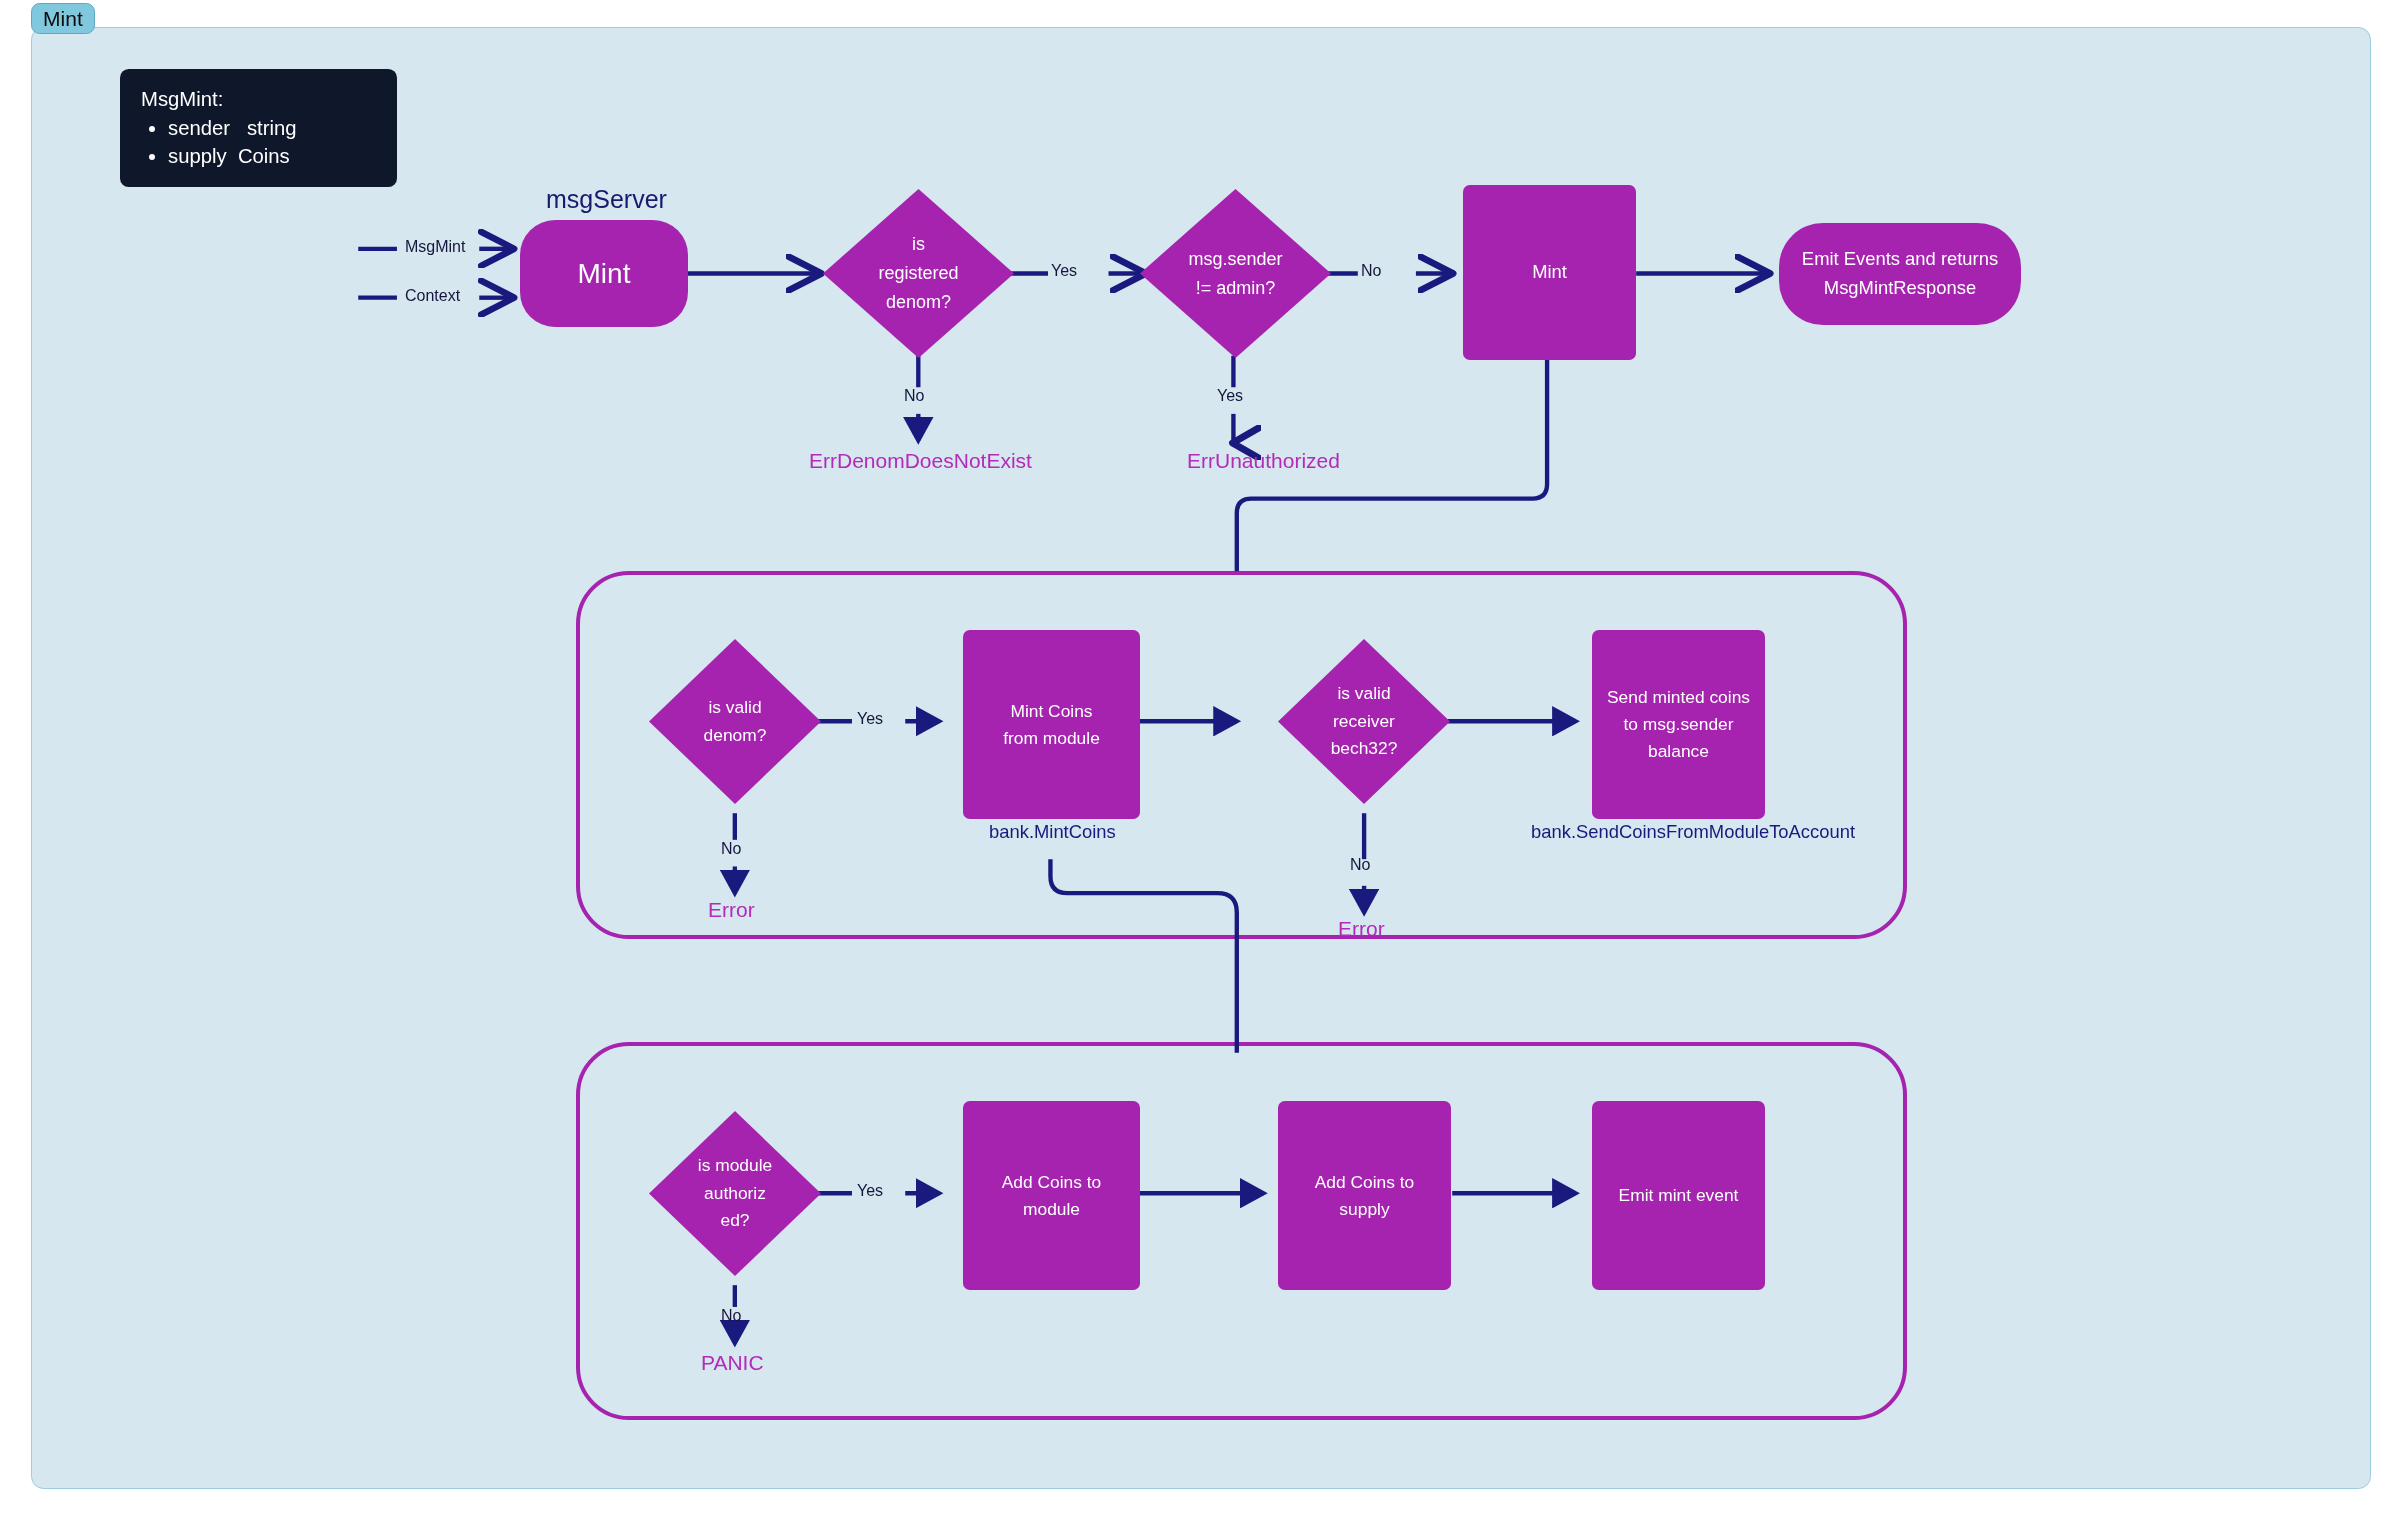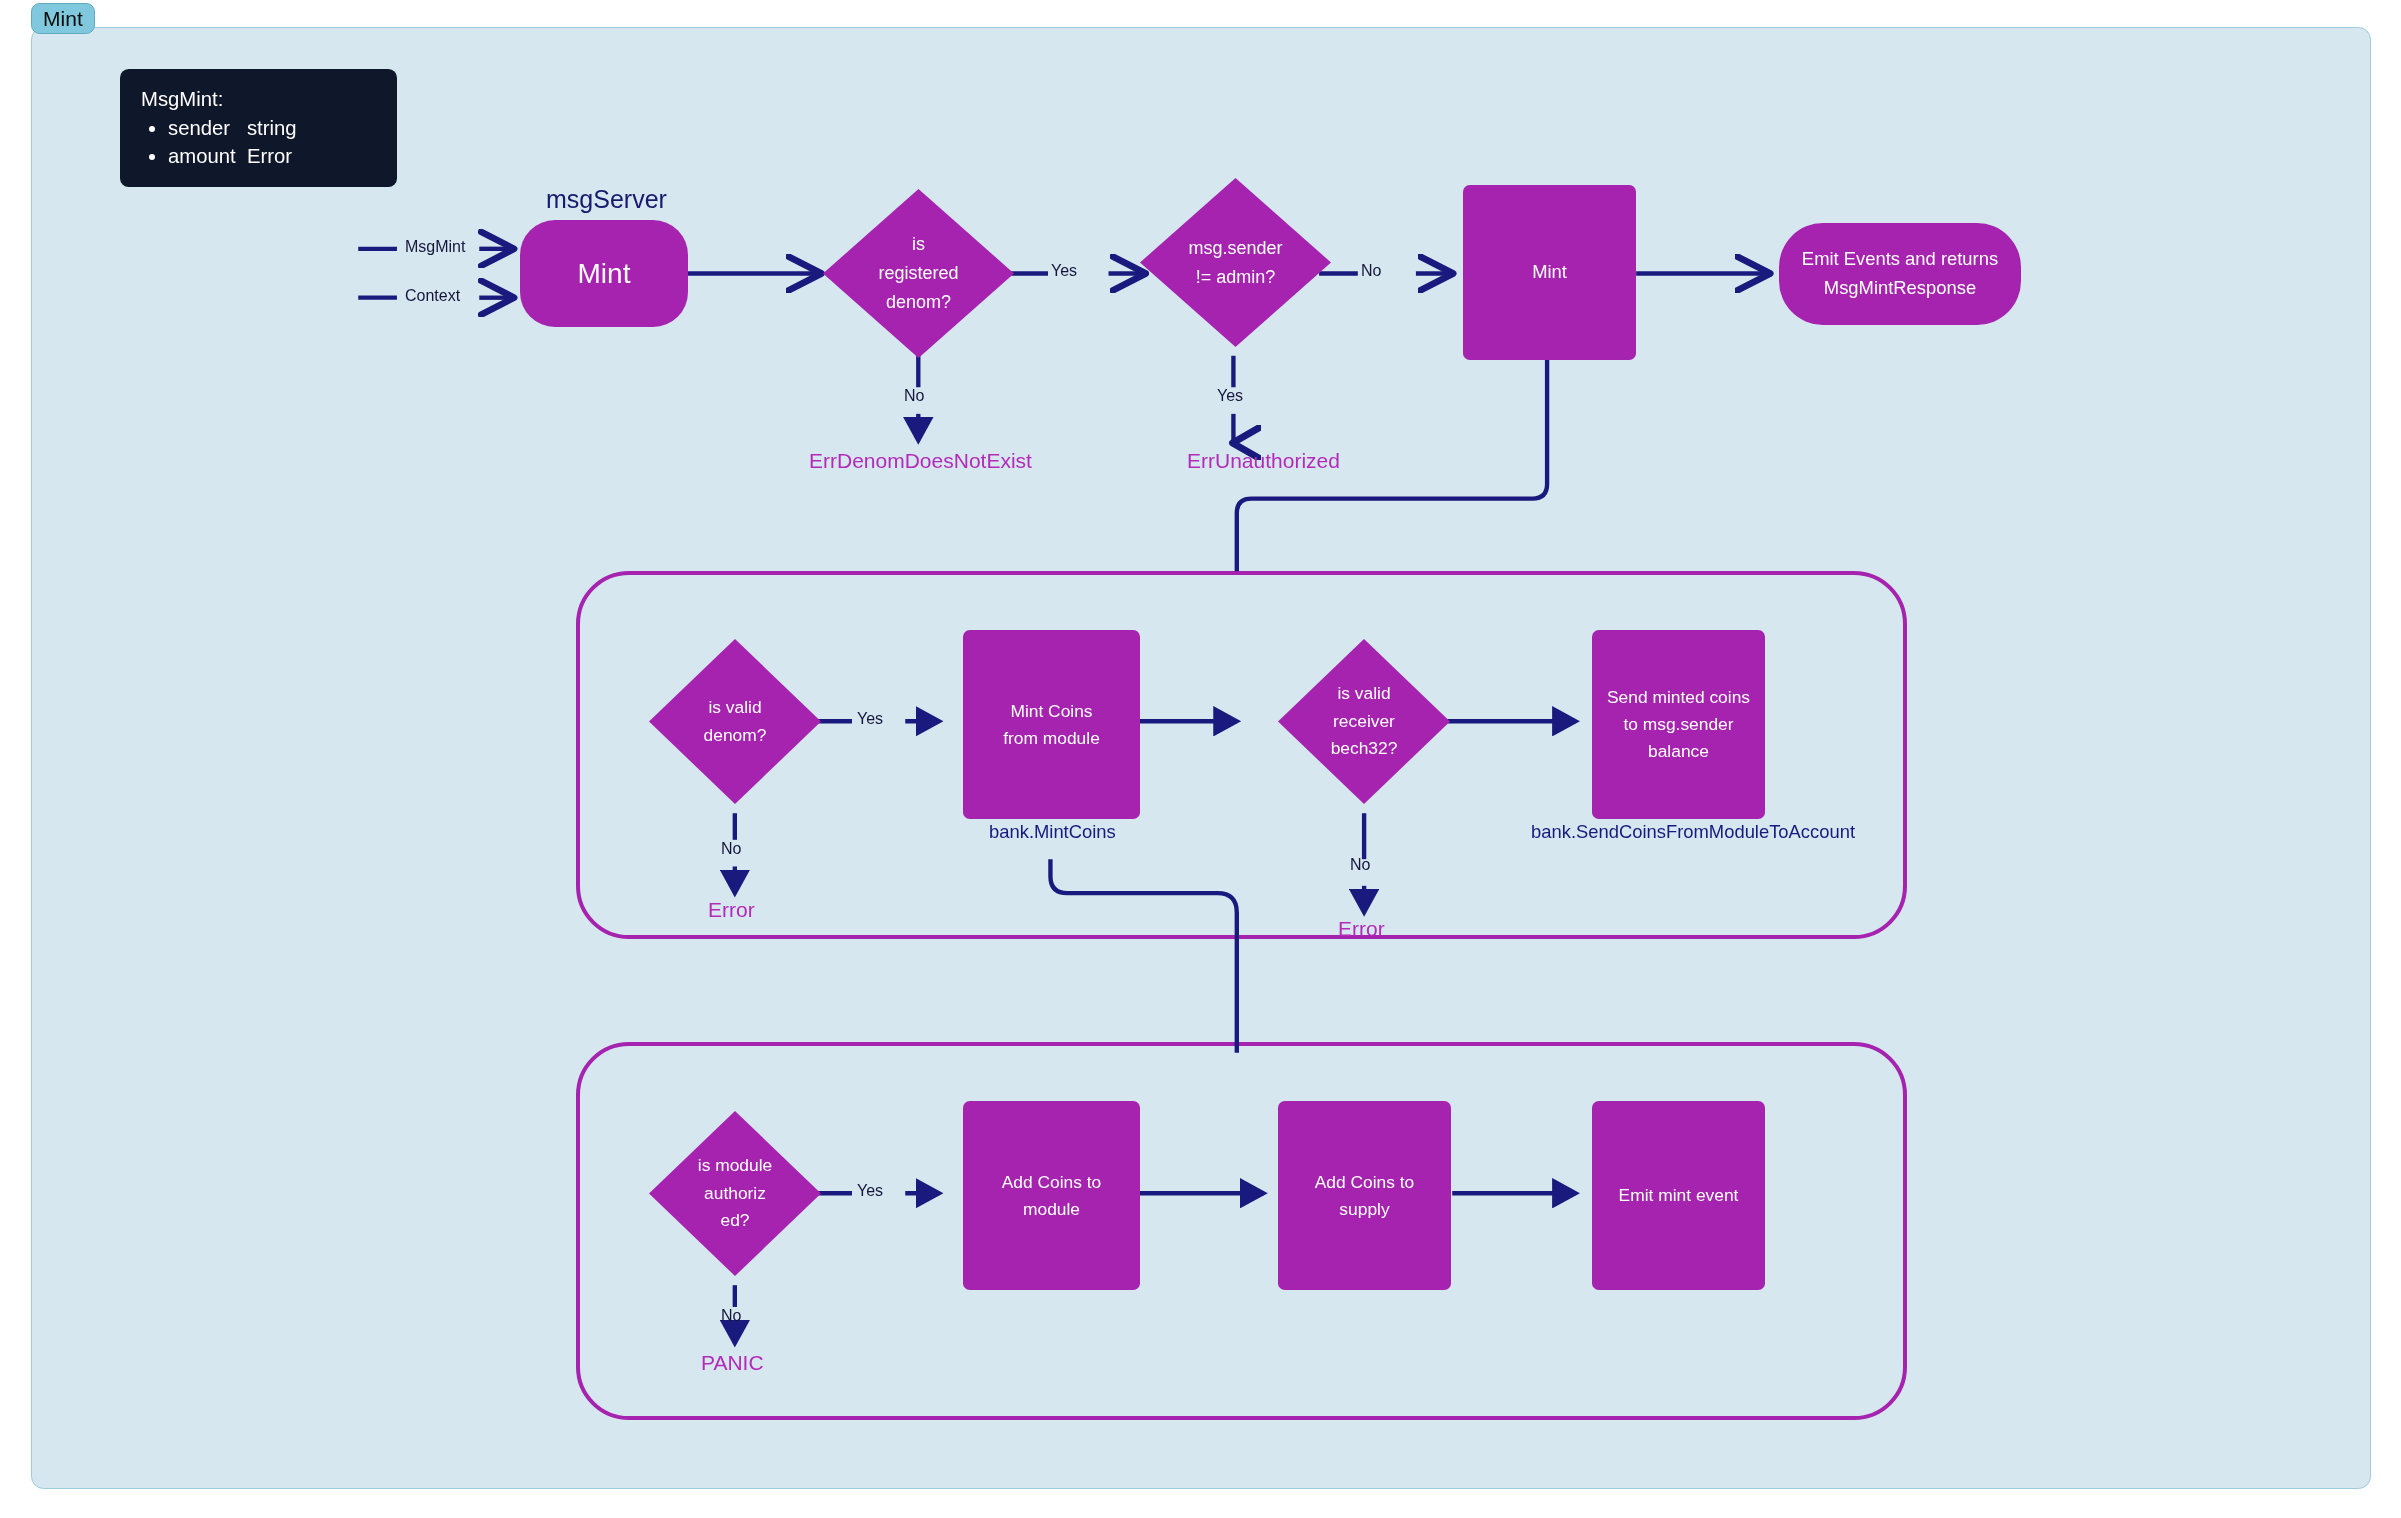--- a/index.html
+++ b/index.html
@@ -155,21 +155,21 @@
 <div id="canvas">
 
   <div class="tab">Mint</div>
 
   <div class="frame"></div>
 
   <div class="note">
     <span class="note-title">MsgMint:</span>
     <ul>
       <li>sender   string</li>
-      <li>amount  Error</li>
+      <li>supply  Coins</li>
     </ul>
   </div>
 
   <svg class="links" viewBox="0 0 4960 3136">
     <defs>
       <marker id="ah" markerWidth="9" markerHeight="9" refX="7.4" refY="4.5" orient="auto" markerUnits="strokeWidth">
         <path d="M0.6,0.6 L8.2,4.5 L0.6,8.4" fill="none" stroke="#1A1A7E" stroke-width="1.5" stroke-linecap="round" stroke-linejoin="round"></path>
       </marker>
       <marker id="ahf" markerWidth="7" markerHeight="7" refX="5.4" refY="3.5" orient="auto" markerUnits="strokeWidth">
         <path d="M0,0 L6.4,3.5 L0,7 Z" fill="#1A1A7E"></path>
@@ -231,21 +231,21 @@
 
   <div class="node rounded" style="left:520px; top:220px; width:168px; height:107px; font-size:28px;">
     <span>Mint</span>
   </div>
 
   <div class="node diamond" style="left:823px; top:189px; width:191px; height:169px; font-size:18px;">
     <div class="dshape"></div>
     <div class="dtext">is<br>registered<br>denom?</div>
   </div>
 
-  <div class="node diamond" style="left:1140px; top:178px; width:191px; height:169px; font-size:18px;align-items:center;">
+  <div class="node diamond" style="left:1140px; top:189px; width:191px; height:169px; font-size:18px;align-items:center;">
     <div class="dshape"></div>
     <div class="dtext">msg.sender<br>!= admin?</div>
   </div>
 
   <div class="node rect" style="left:1463px; top:185px; width:173px; height:175px; font-size:18.4px;">
     <span>Mint</span>
   </div>
 
   <div class="node pill" style="left:1779px; top:223px; width:242px; height:102px; font-size:18.4px;align-items:center;">
     <span>Emit Events and returns<br>MsgMintResponse</span>

